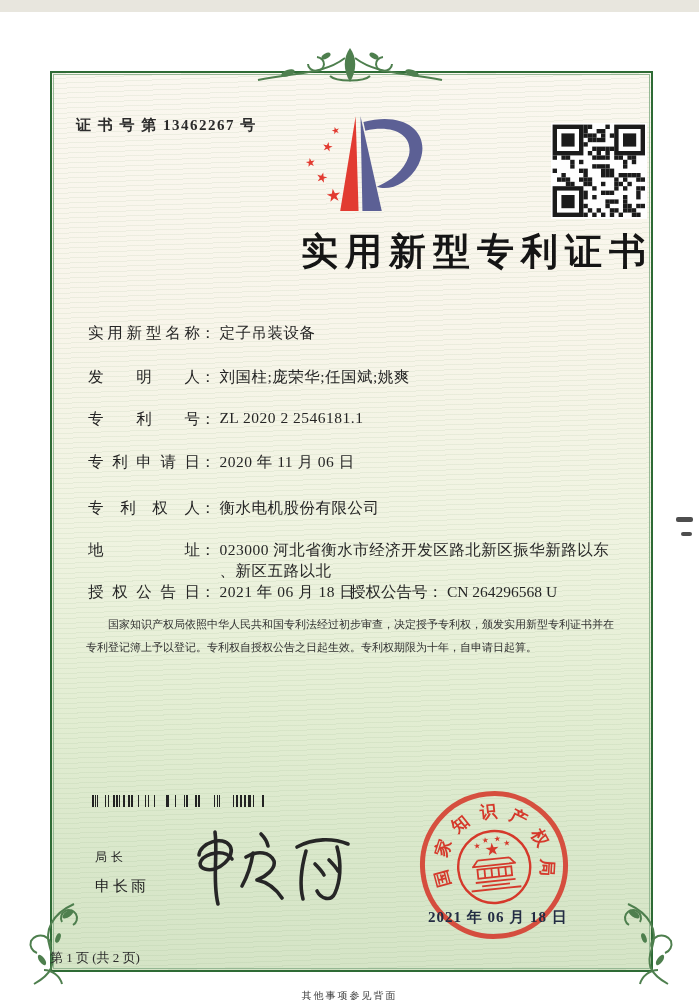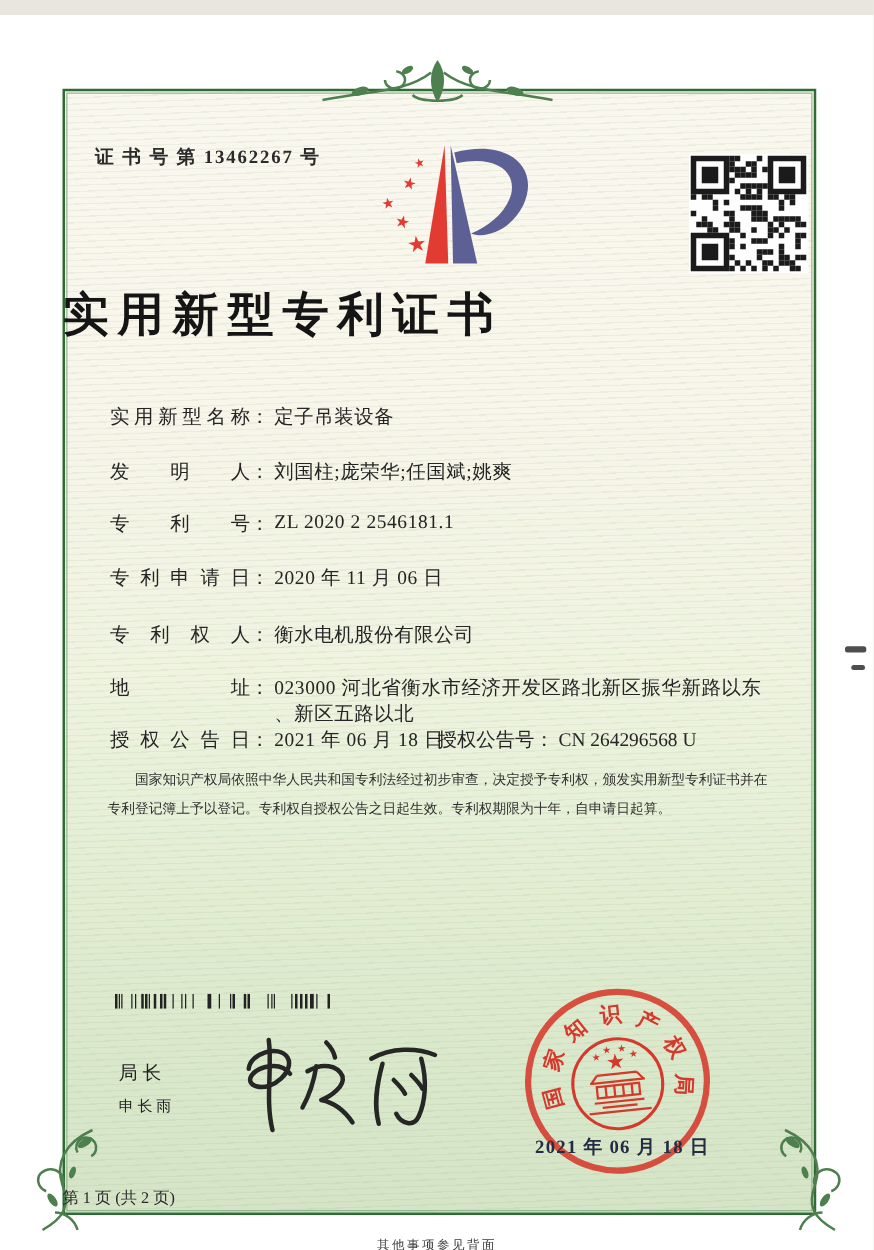--- a/index.html
+++ b/index.html
@@ -12,33 +12,33 @@
   .frame {
     position:absolute; left:50px; top:59px; width:603px; height:901px;
     border:2px solid #2e6b35;
     background-image:
       repeating-linear-gradient(178deg, rgba(120,160,110,0.10) 0 1px, transparent 1px 5px),
       linear-gradient(180deg, #faf7ef 0%, #f8f5ea 28%, #eff3e0 52%, #e2edd2 72%, #d9e7ca 88%, #d5e4c6 100%);
   }
   .frame-inner { position:absolute; inset:1px; border:1px solid #95b894; }
   .abs { position:absolute; }
   .cert-no { left:76px; top:104px; font-size:15px; font-weight:bold; letter-spacing:1.5px; color:#2b2b2b; }
-  .title { left:50px; top:215px; width:603px; text-align:left; font-size:37px; font-weight:bold;
+  .title { left:50px; top:215px; width:603px; text-align:right; font-size:37px; font-weight:bold;
            letter-spacing:7px; color:#151515; }
   .field-row { left:88px; width:540px; font-size:15.5px; color:#252525; }
   .flabel { display:inline-block; width:112px; text-align:justify; text-align-last:justify; vertical-align:top; }
   .fcolon { display:inline-block; vertical-align:top; }
   .fvalue { display:inline-block; vertical-align:top; letter-spacing:0.5px; max-width:400px; }
   .grant2 { position:absolute; left:262px; top:0; }
   .paras { left:86px; top:601px; width:534px; font-size:11px; line-height:23px; color:#313131; }
   .paras p { text-indent:2em; margin:0; }
   .barcode { left:92px; top:783px; }
-  .director-label { left:95px; top:837px; font-size:15px; letter-spacing:4px; color:#222;
+  .director-label { left:95px; top:837px; font-size:12px; letter-spacing:4px; color:#222;
                     font-family:"Liberation Sans","DejaVu Sans",sans-serif; }
-  .director-name  { left:95px; top:865px; font-size:12px; letter-spacing:3px; color:#222;
+  .director-name  { left:95px; top:865px; font-size:15px; letter-spacing:3px; color:#222;
                     font-family:"Liberation Sans","DejaVu Sans",sans-serif; }
   .signature { left:185px; top:810px; }
   .seal { left:420px; top:779px; width:148px; height:148px; transform:rotate(-6deg); }
   .seal-ring { position:absolute; inset:0; border:5px solid rgba(213,57,43,0.88); border-radius:50%; }
   .seal-ch { position:absolute; width:20px; height:20px; text-align:center; line-height:20px;
              font-size:17px; font-weight:bold; color:#d5392b; }
   .seal-date { left:428px; top:896px; width:160px; font-size:15px; letter-spacing:1px;
                color:#232c44; font-weight:bold; }
   .page-info { left:50px; top:937px; width:603px; text-align:left; font-size:13px; color:#2b2b2b; }
   .back-note { left:0; top:977px; width:699px; text-align:center; font-size:10px;

